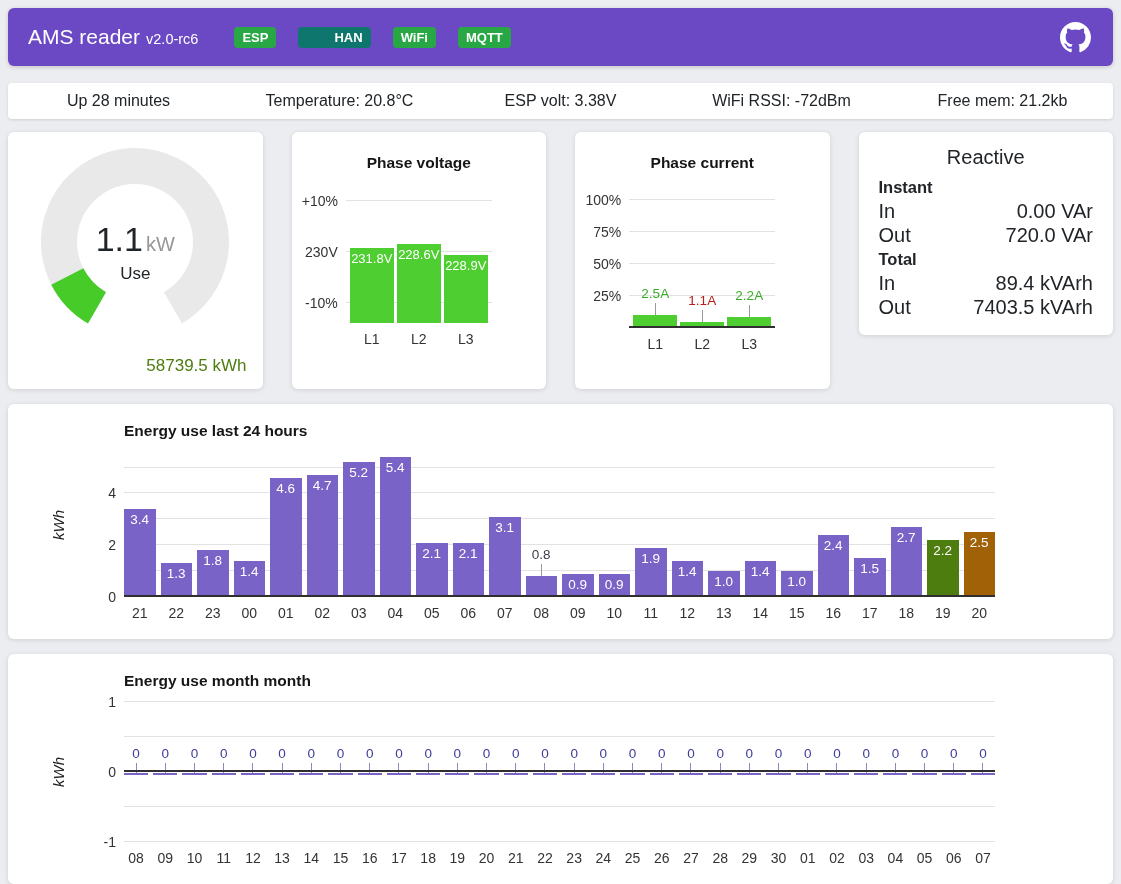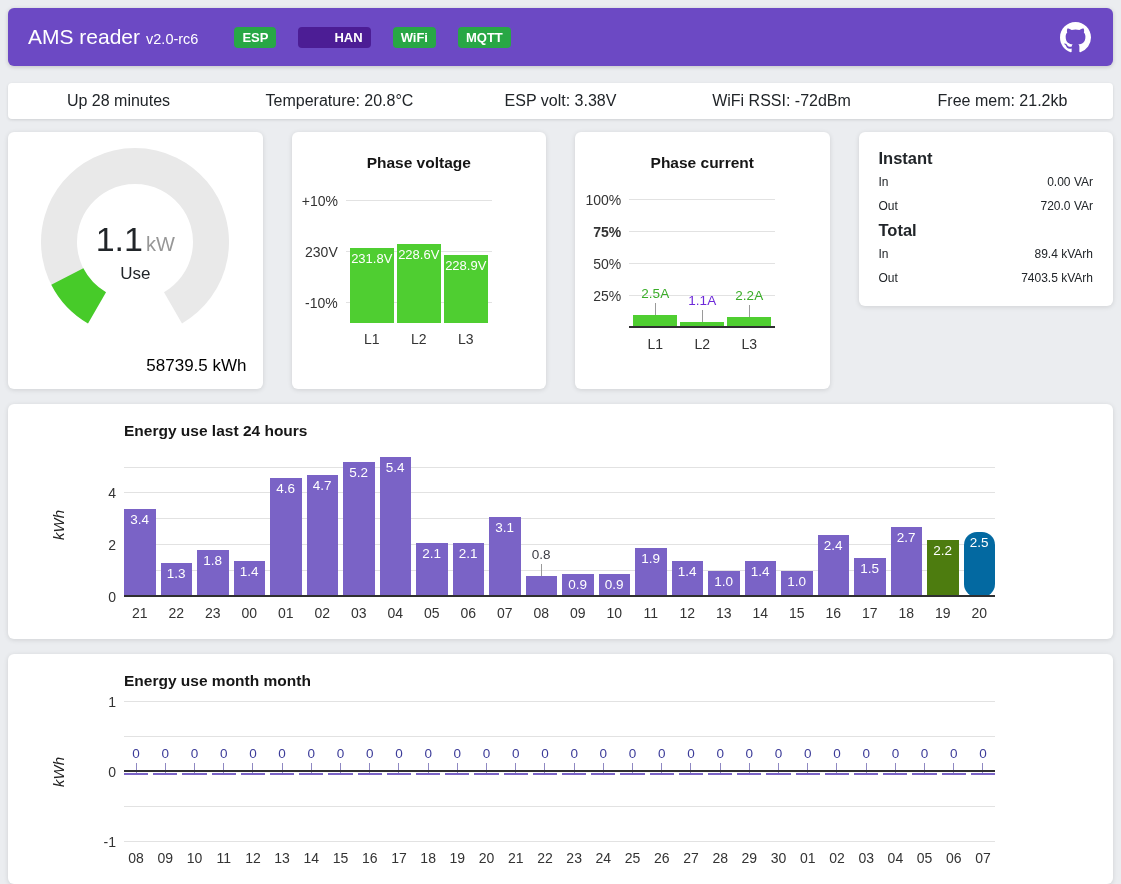--- a/index.html
+++ b/index.html
@@ -61,21 +61,21 @@
     align-items:start; margin-bottom:15px;
   }
   .fixed-card { height:257px; position:relative; overflow:hidden; }
 
   
   .gauge-svg { display:block; margin:5px auto 0; }
   .gauge-center { position:absolute; top:88px; left:0; right:0; text-align:center; }
   .g-val { font-size:34px; color:#212529; }
   .g-unit { font-size:20px; color:#979797; margin-left:3px; }
   .g-label { font-size:17px; color:#212529; margin-top:5px; }
-  .gauge-total { position:absolute; right:16px; bottom:13px; font-size:17px; color:#000000; }
+  .gauge-total { position:absolute; right:16px; bottom:13px; font-size:17px; color:#4d7c0f; }
 
   
   .chart-title { font-weight:bold; font-size:15.5px; color:#161616; }
   .chart-card { padding-top:22px; }
   .chart-card .chart-title { text-align:center; }
   .phase-chart { width:146px; margin:16px auto 0; position:relative; }
 
   .plot { position:relative; width:100%; }
   .gridline { position:absolute; left:0; right:0; height:1px; background:#e2e2e2; }
   .axisline { position:absolute; left:0; right:0; height:2px; background:#2f2f31; z-index:2; }
@@ -109,35 +109,35 @@
   .wide .bars { gap:5px; }
   .wide .bar-col { flex:1 1 0; }
   .wide .xlabels { gap:5px; }
   .wide .xlab { flex:1 1 0; }
   .wide .in-label { font-size:13.5px; }
 
   
   .reactive-card { padding:14px 20px 16px; }
   .reactive-title { font-size:20px; text-align:center; color:#212529; margin-bottom:6px; }
   .r-header { font-weight:bold; font-size:16.5px; line-height:24px; }
-  .r-row { display:flex; justify-content:space-between; font-size:12px; line-height:24px; }
+  .r-row { display:flex; justify-content:space-between; font-size:20px; line-height:24px; }
 </style>
 </head>
 <body>
 
 <div class="page">
 
   <div class="navbar" id="navbar" style="background: rgb(108, 73, 196);">
     <div class="brand">
       <span class="brand-name">AMS reader</span>
       <span class="brand-version">v2.0-rc6</span>
     </div>
     <div class="badges" id="badges">
         <span class="badge" style="background: rgb(40, 167, 69);">ESP</span>
-        <span class="badge" style="background: #4c1d95; padding-left: 36px;">HAN</span>
+        <span class="badge" style="background: #0f766e; padding-left: 36px;">HAN</span>
         <span class="badge" style="background: rgb(40, 167, 69);">WiFi</span>
         <span class="badge" style="background: rgb(40, 167, 69);">MQTT</span>
       </div>
     <a class="github">
       <svg width="31" height="31" viewBox="0 0 16 16" fill="#ffffff">
         <path d="M8 0C3.58 0 0 3.58 0 8c0 3.54 2.29 6.53 5.47 7.59.4.07.55-.17.55-.38 0-.19-.01-.82-.01-1.49-2.01.37-2.53-.49-2.69-.94-.09-.23-.48-.94-.82-1.13-.28-.15-.68-.52-.01-.53.63-.01 1.08.58 1.23.82.72 1.21 1.87.87 2.33.66.07-.52.28-.87.51-1.07-1.78-.2-3.64-.89-3.64-3.95 0-.87.31-1.59.82-2.15-.08-.2-.36-1.02.08-2.12 0 0 .67-.21 2.2.82.64-.18 1.32-.27 2-.27s1.36.09 2 .27c1.53-1.04 2.2-.82 2.2-.82.44 1.1.16 1.92.08 2.12.51.56.82 1.27.82 2.15 0 3.07-1.87 3.75-3.65 3.95.29.25.54.73.54 1.48 0 1.07-.01 1.93-.01 2.2 0 .21.15.46.55.38A8.01 8.01 0 0 0 16 8c0-4.42-3.58-8-8-8z"></path>
       </svg>
     </a>
   </div>
 
@@ -203,51 +203,52 @@
 
     <div class="card fixed-card chart-card">
       <div class="chart-title">Phase current</div>
       <div class="phase-chart phase" id="chart-c">
           <div class="plot" style="height: 140px;">
             <div class="gridline" style="bottom: 128.44px;"></div>
             <div class="gridline" style="bottom: 96.3303px;"></div>
             <div class="gridline" style="bottom: 64.2202px;"></div>
             <div class="gridline" style="bottom: 32.1101px;"></div>
             <div class="ytick" style="bottom: 119.44px;">100%</div>
-            <div class="ytick" style="bottom: 87.3303px; font-weight: bold;">75%</div>
+            <div class="ytick" style="bottom: 87.3303px;">75%</div>
             <div class="ytick" style="bottom: 55.2202px;">50%</div>
             <div class="ytick" style="bottom: 23.1101px;">25%</div>
             <div class="axisline" style="bottom: 0px;"></div>
             <div class="bars">
               <div class="bar-col" style="width: 44px;">
                 <div class="above-label" style="color: rgb(58, 173, 40);">2.5A</div>
                 <div class="connector" style="height: 12px;"></div>
                 <div class="bar" style="background: rgb(79, 206, 49); height: 12.8px;"></div>
               </div>
               <div class="bar-col" style="width: 44px;">
-                <div class="above-label" style="color: #6d28d9;">1.1A</div>
+                <div class="above-label" style="color: #b91c1c;">1.1A</div>
                 <div class="connector" style="height: 12px;"></div>
                 <div class="bar" style="background: rgb(79, 206, 49); height: 5.7px;"></div>
               </div>
               <div class="bar-col" style="width: 44px;">
                 <div class="above-label" style="color: rgb(58, 173, 40);">2.2A</div>
                 <div class="connector" style="height: 12px;"></div>
                 <div class="bar" style="background: rgb(79, 206, 49); height: 11.3px;"></div>
               </div>
             </div>
           </div>
           <div class="xlabels">
             <div class="xlab" style="width: 44px;">L1</div>
             <div class="xlab" style="width: 44px;">L2</div>
             <div class="xlab" style="width: 44px;">L3</div>
           </div>
         </div>
     </div>
 
     <div class="card reactive-card">
+      <div class="reactive-title">Reactive</div>
       <div id="reactive-rows">
           <div class="r-header">Instant</div>
           <div class="r-row">
             <span class="r-label">In</span>
             <span class="r-value">0.00 VAr</span>
           </div>
           <div class="r-row">
             <span class="r-label">Out</span>
             <span class="r-value">720.0 VAr</span>
           </div>
@@ -388,21 +389,21 @@
               <div class="bar" style="background: rgb(122, 99, 198); height: 69.9px;">
                 <div class="in-label">2.7</div>
               </div>
             </div>
             <div class="bar-col">
               <div class="bar" style="background: #4d7c0f; height: 57px;">
                 <div class="in-label">2.2</div>
               </div>
             </div>
             <div class="bar-col">
-              <div class="bar" style="background: #0369a1; height: 64.7px; border-radius: 13px;">
+              <div class="bar" style="background: #a16207; height: 64.7px;">
                 <div class="in-label">2.5</div>
               </div>
             </div>
           </div>
         </div>
         <div class="xlabels">
           <div class="xlab">21</div>
           <div class="xlab">22</div>
           <div class="xlab">23</div>
           <div class="xlab">00</div>

